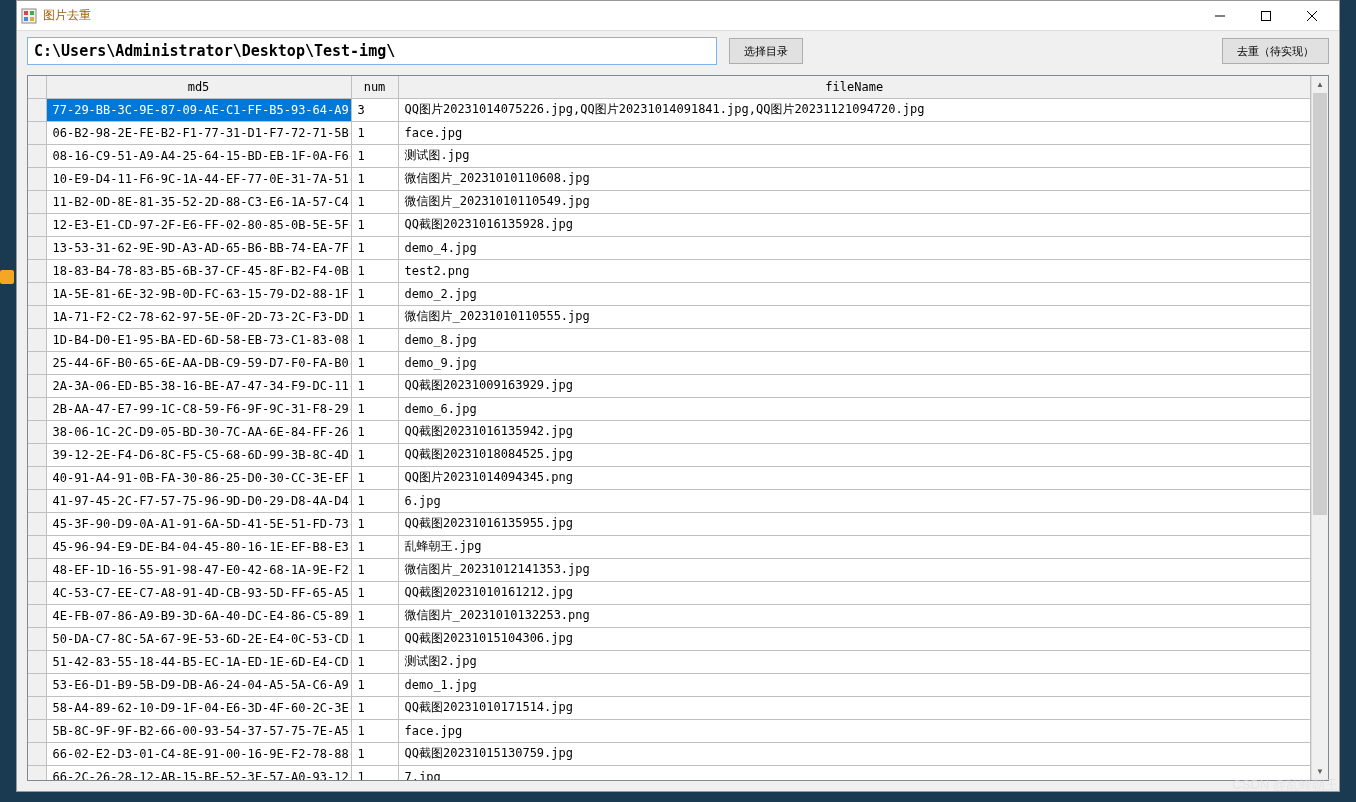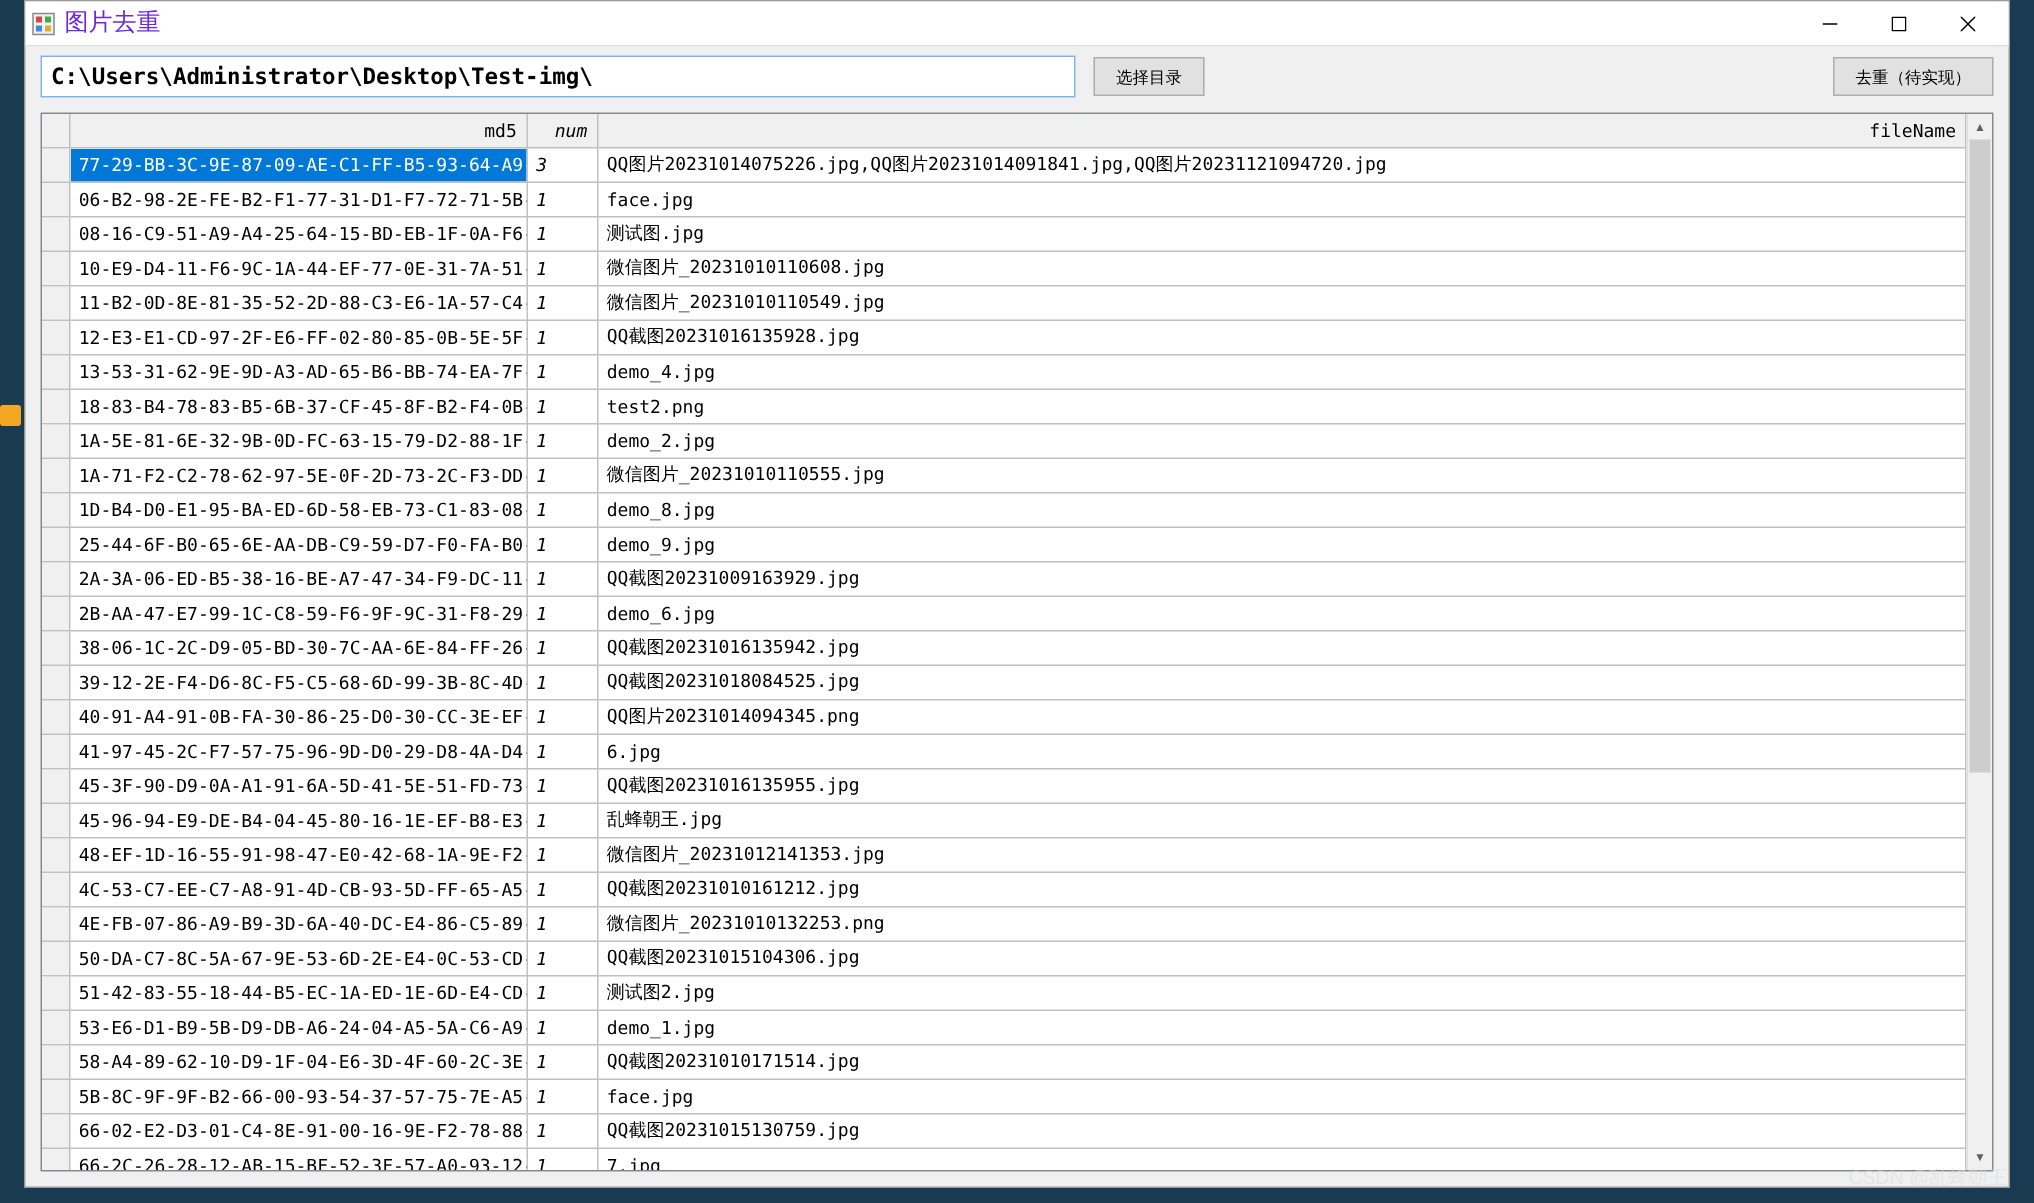--- a/index.html
+++ b/index.html
@@ -31,21 +31,21 @@
       border-bottom: 1px solid #ddd;
     }
     .titlebar-icon {
       width: 16px;
       height: 16px;
       margin-right: 6px;
       display: inline-flex;
       align-items: center;
       justify-content: center;
     }
-    .titlebar-title { font-size: 16px; flex: 1; color: #6d28d9; }
+    .titlebar-title { font-size: 12px; flex: 1; color: #a16207; }
     .titlebar-controls { display: flex; }
     .tb-btn {
       width: 46px;
       height: 30px;
       display: flex;
       align-items: center;
       justify-content: center;
       font-size: 12px;
       color: #000;
       cursor: pointer;
@@ -94,21 +94,21 @@
       border-collapse: collapse;
       width: 100%;
       table-layout: fixed;
     }
     th {
       background: #f0f0f0;
       border-right: 1px solid #c0c0c0;
       border-bottom: 1px solid #c0c0c0;
       font-weight: normal;
       font-size: 12px;
-      text-align: right;
+      text-align: center;
       padding: 2px 6px;
       height: 22px;
       font-family: "SimSun", monospace;
     }
     td {
       border-right: 1px solid #c0c0c0;
       border-bottom: 1px solid #c0c0c0;
       font-size: 12px;
       padding: 2px 6px;
       height: 23px;
@@ -119,21 +119,21 @@
     .row-header {
       width: 18px;
       background: #f0f0f0;
       border-right: 1px solid #c0c0c0;
       border-bottom: 1px solid #c0c0c0;
     }
     tr.selected td { }
     tr.selected td.col-md5 { background: #0078d7; color: #fff; }
     .col-rh { width: 18px; }
     .col-md5 { width: 305px; }
-    .col-num { width: 47px; font-style: italic; }
+    .col-num { width: 47px; }
     .col-file { }
     .vscroll {
       width: 17px;
       background: #f0f0f0;
       border-left: 1px solid #ddd;
       position: relative;
     }
     .vscroll-thumb {
       position: absolute;
       top: 17px;

